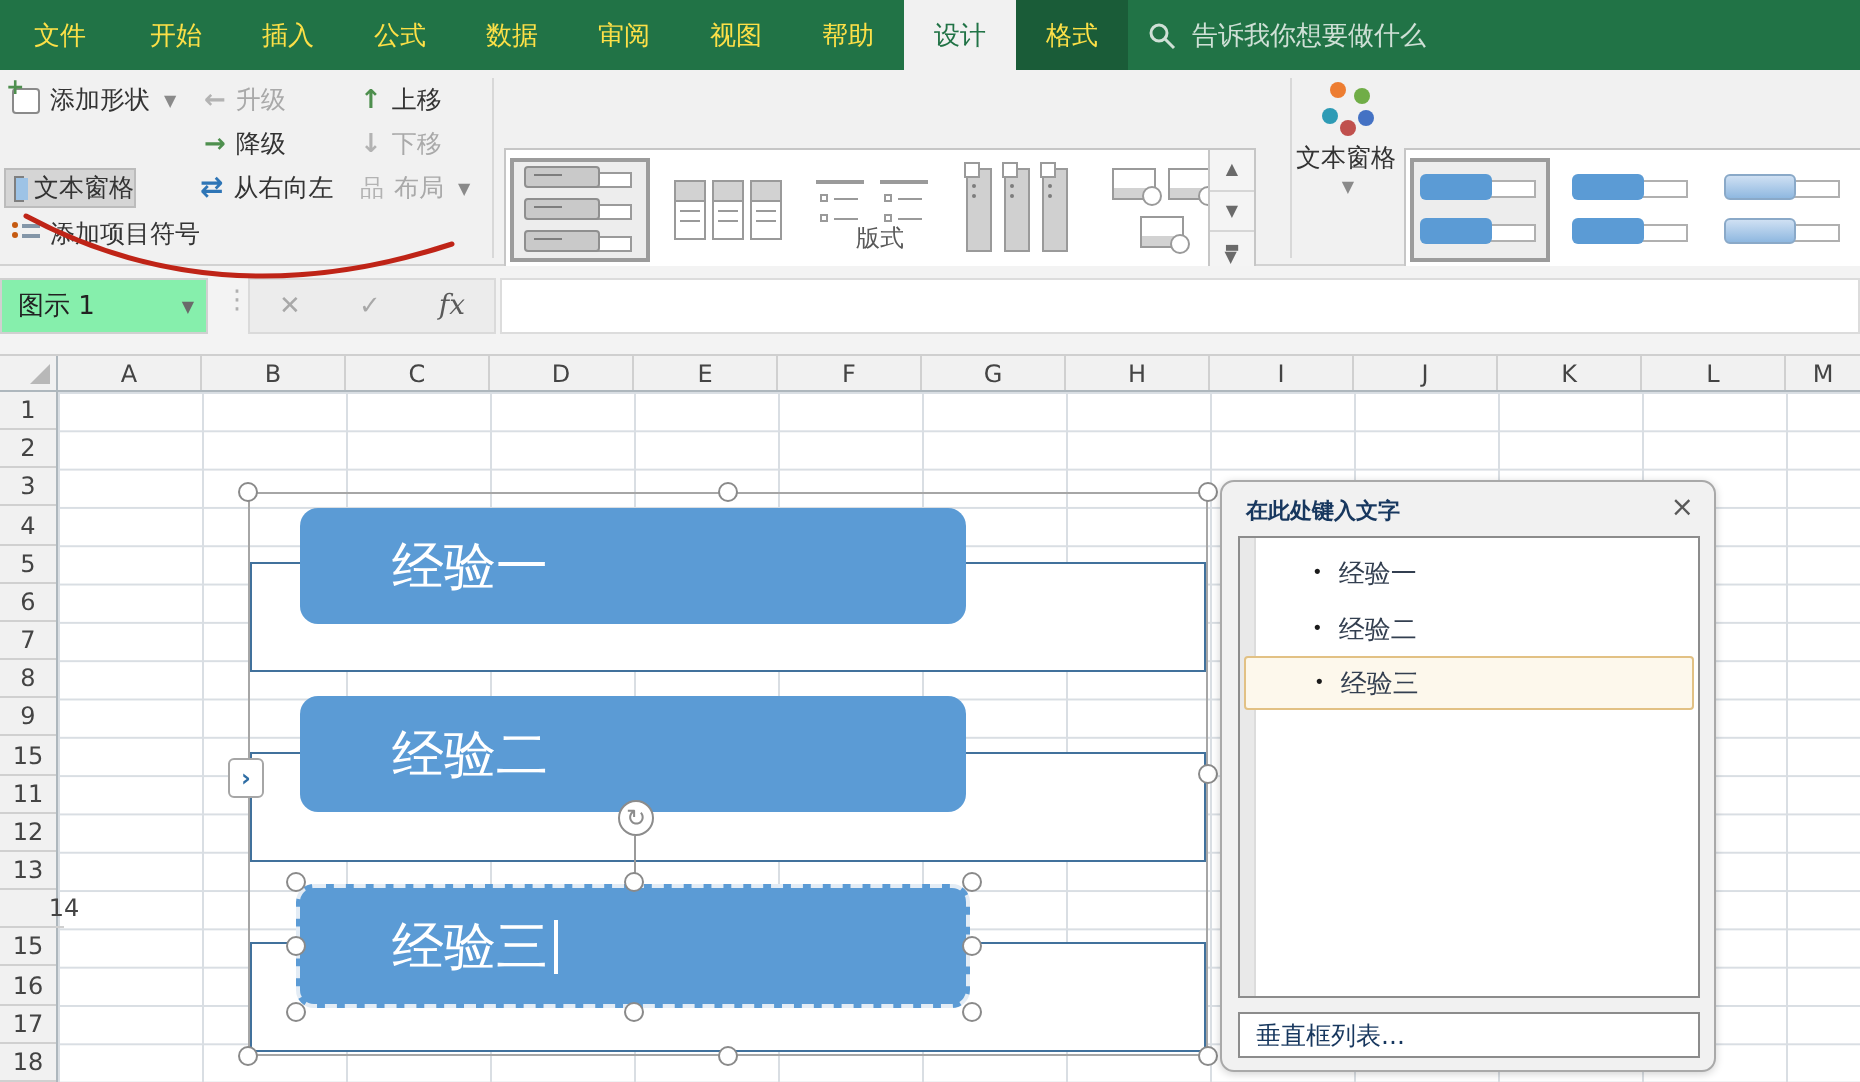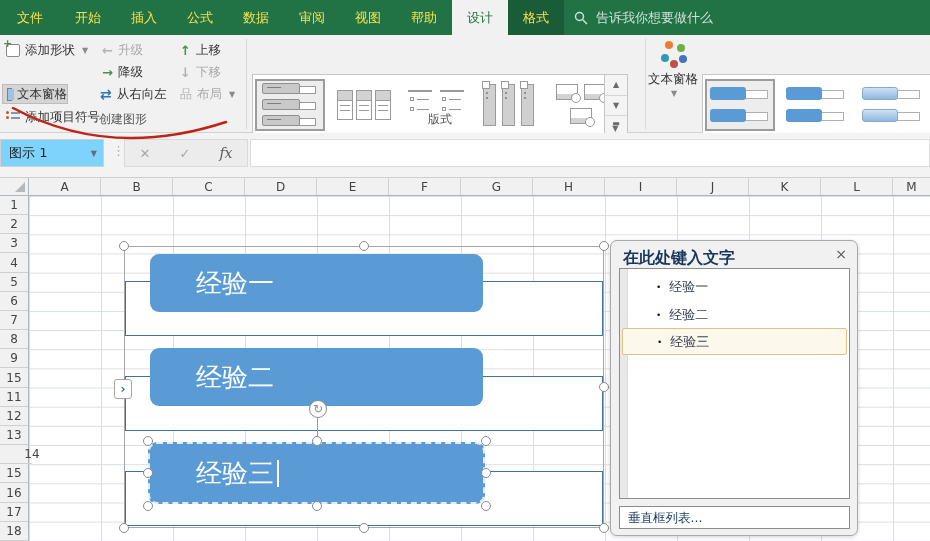--- a/index.html
+++ b/index.html
@@ -72,21 +72,21 @@
 
   
   .st { width:60px; height:44px; display:flex; flex-direction:column; justify-content:space-between; padding:4px 0; }
   .st .row { position:relative; height:14px; }
   .st .row .ext { position:absolute; left:6px; top:3px; width:52px; height:9px; border:1px solid #b0b0b0; background:#fff; }
   .st .row .blu { position:absolute; left:0; top:0; width:36px; height:13px; background:#5b9bd5; border-radius:3px; }
   .st.grad .row .blu { background:linear-gradient(#cfe0f3,#8fb8e0); border:1px solid #8aa9c8; }
 
   
   .fbar { position:absolute; left:0; top:133px; width:930px; height:45px; background:#f3f3f3; border-bottom:1px solid #cfcfcf; z-index:10; }
-  .namebox { position:absolute; left:0; top:6px; width:104px; height:28px; background:#7dd3fc; border:1px solid #d0d0d0; font-size:13px; color:#222; display:flex; align-items:center; padding-left:8px; }
+  .namebox { position:absolute; left:0; top:6px; width:104px; height:28px; background:#86efac; border:1px solid #d0d0d0; font-size:13px; color:#222; display:flex; align-items:center; padding-left:8px; }
   .namebox .dd { margin-left:auto; margin-right:6px; color:#6a6a6a; }
   .fdots { position:absolute; left:112px; top:10px; color:#b0b0b0; font-size:13px; letter-spacing:0; }
   .fxpanel { position:absolute; left:124px; top:6px; width:124px; height:28px; background:#ececec; border:1px solid #dadada; display:flex; align-items:center; justify-content:space-around; }
   .fxpanel .gbtn { color:#a8a8a8; font-size:13px; cursor:pointer; }
   .fxpanel .fx { font-family:"DejaVu Serif","Liberation Serif",serif; font-style:italic; color:#5a5a5a; font-size:14px; cursor:pointer; }
   .finput { position:absolute; left:250px; top:6px; width:680px; height:28px; background:#fff; border:1px solid #dcdcdc; }
 
   
   .colheads { position:absolute; left:0; top:178px; width:930px; height:18px; background:#f1f1f1; border-bottom:1px solid #aeb7bd; z-index:2; }
   .colhead { position:absolute; top:0; height:17px; font-size:12px; color:#444; display:flex; align-items:center; justify-content:center; border-right:1px solid #d0d0d0; cursor:pointer; }
@@ -104,21 +104,21 @@
   .sabox { position:absolute; left:150px; width:333px; height:58px; background:#5b9bd5; border-radius:9px; color:#fff; font-size:26px; display:flex; align-items:center; padding-left:46px; z-index:6; cursor:pointer; }
   .sabox.sel { border:2px dashed #e3ecf5; }
   .hdl { position:absolute; width:10px; height:10px; border-radius:50%; background:#fff; border:1px solid #8a8a8a; transform:translate(-50%,-50%); z-index:8; }
   .rot { position:absolute; left:309px; top:400px; width:18px; height:18px; border-radius:50%; background:#fff; border:1px solid #8c8c8c; color:#8c8c8c; font-size:12px; line-height:16px; text-align:center; z-index:8; cursor:pointer; }
   .rotline { position:absolute; left:317px; top:418px; width:1px; height:24px; background:#9a9a9a; z-index:7; }
   .toggle { position:absolute; left:114px; top:379px; width:18px; height:20px; background:#fff; border:1px solid #a6a6a6; border-radius:3px; color:#2e6da4; font-size:12px; font-weight:bold; display:flex; align-items:center; justify-content:center; z-index:9; cursor:pointer; }
   .caret { display:inline-block; width:2px; height:27px; background:#fff; margin-left:3px; }
 
   
   .tpane { position:absolute; left:610px; top:240px; width:248px; height:296px; background:#f1f1f1; border:1px solid #a9a9a9; border-radius:7px; box-shadow:0 1px 4px rgba(0,0,0,.18); z-index:40; }
-  .tpane-title { position:absolute; left:12px; top:7px; font-size:16px; font-weight:bold; color:#17375e; }
+  .tpane-title { position:absolute; left:12px; top:7px; font-size:11px; font-weight:bold; color:#17375e; }
   .tpane-close { position:absolute; right:10px; top:5px; font-size:14px; color:#595959; cursor:pointer; }
   .tpane-list { position:absolute; left:8px; top:27px; width:231px; height:231px; background:#fff; border:1px solid #8c8c8c; }
   .tpane-strip { position:absolute; left:0; top:0; width:8px; height:229px; background:#e9e9e9; border-right:1px solid #dcdcdc; }
   .titem { position:absolute; left:0; width:229px; height:28px; display:flex; align-items:center; padding-left:36px; font-size:13px; color:#333f50; gap:8px; cursor:text; }
   .titem .bl { font-size:9px; color:#1a1a1a; }
   .titem.hl { left:2px; width:225px; height:27px; background:#fdf8ec; border:1px solid #e2c184; border-radius:2px; padding-left:34px; }
   .tpane-footer { position:absolute; left:8px; top:265px; width:231px; height:23px; background:#fff; border:1px solid #8c8c8c; font-size:12.5px; color:#17375e; line-height:21px; padding-left:8px; }
 
   .redmark { position:absolute; left:0; top:95px; z-index:60; pointer-events:none; }
 </style>
@@ -184,21 +184,20 @@
   <div class="rbtn disabled" style="left:180px; top:27px;">
     <span class="arrow-x">↓</span>
     <span>下移</span>
   </div>
   <div class="rbtn disabled" style="left:180px; top:49px;">
     <span class="icon-layout">品</span>
     <span>布局</span>
     <span class="dd">▼</span>
   </div>
 
-  <div class="grouplabel" style="left:0; width:246px;">创建图形</div>
   <div class="vsep" style="left:246px;"></div>
 
   <div class="gallery" style="left:252px; width:376px; height:62px;">
     <div class="thumb sel" style="left:2px;">
       <div class="lt1">
         <div class="row">
             <span class="long"></span>
             <span class="box"></span>
           </div>
         <div class="row">

